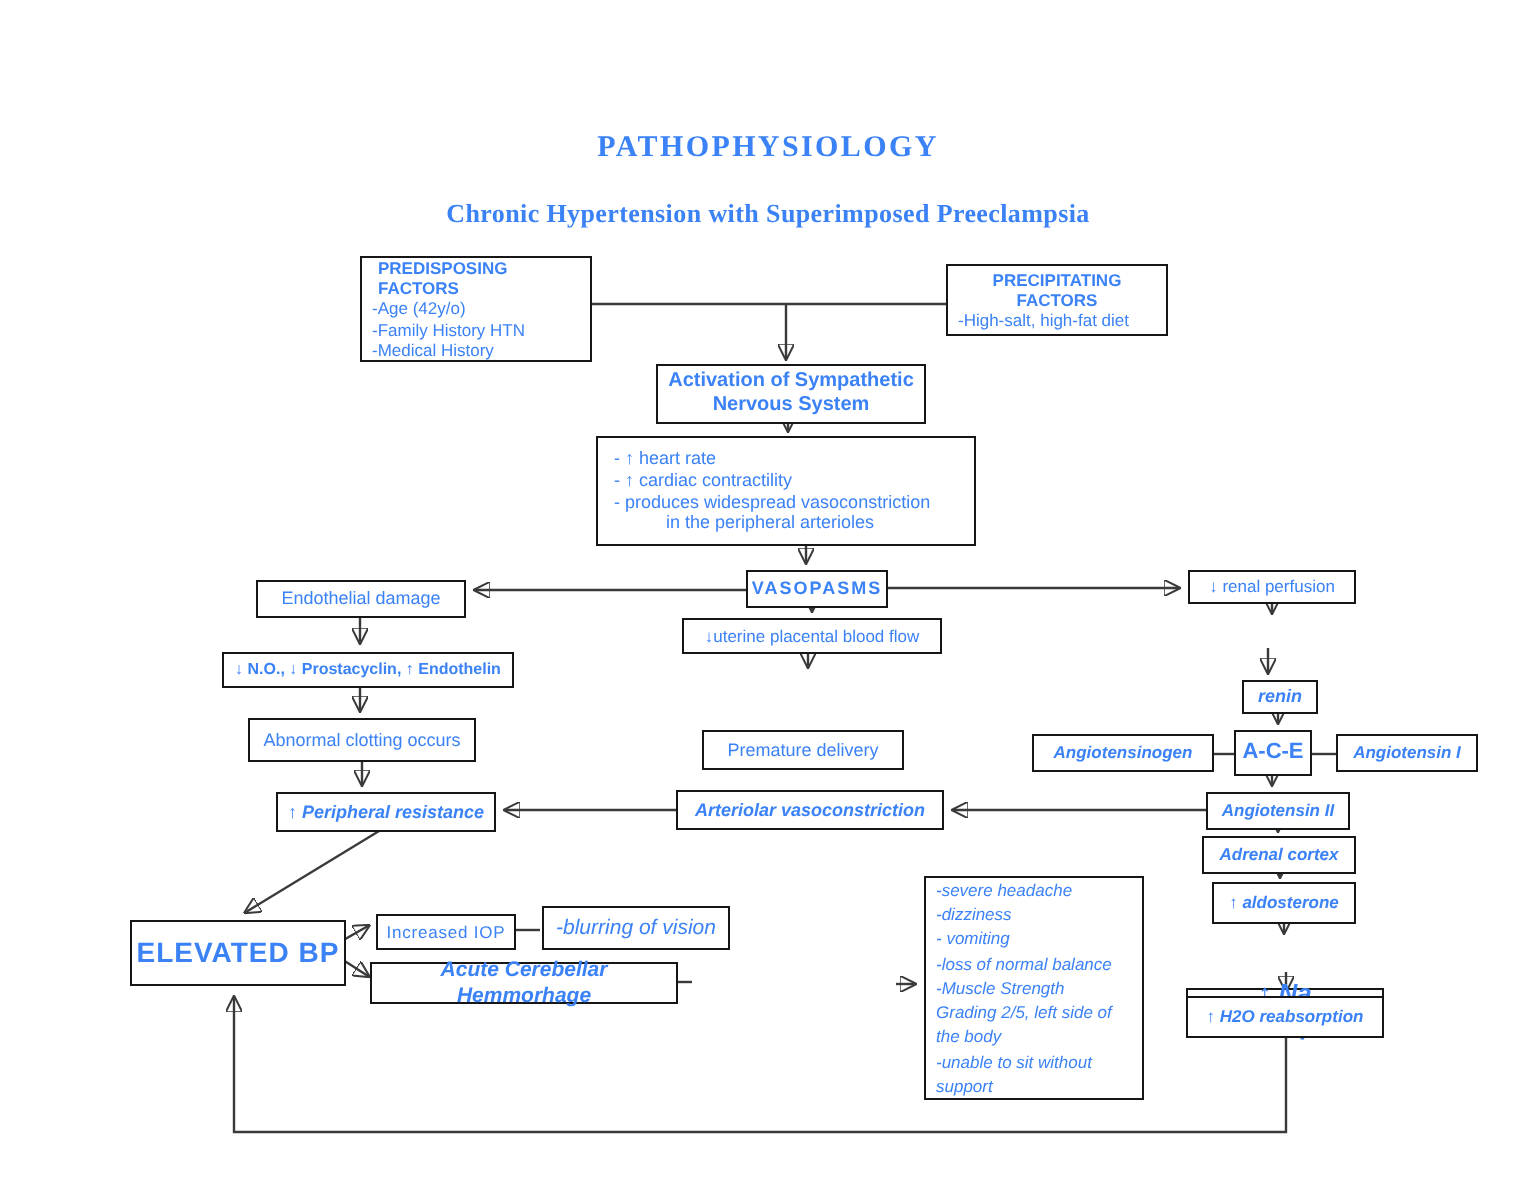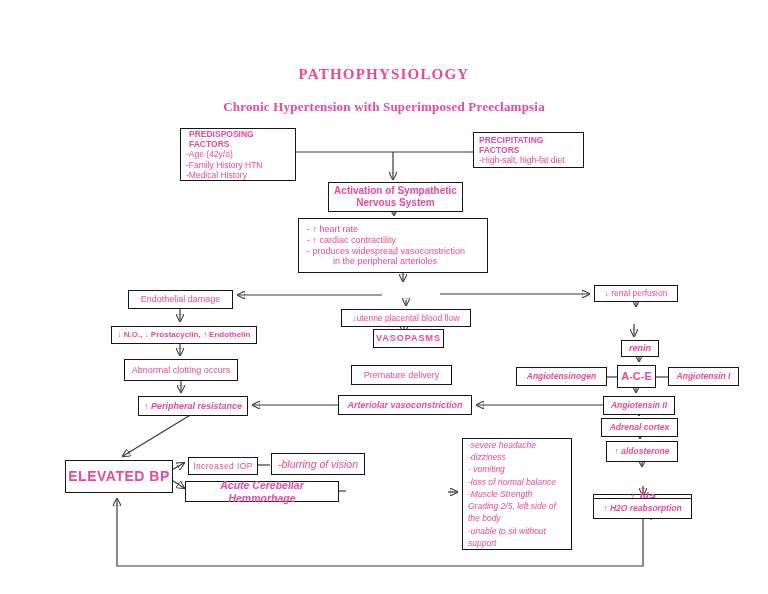--- a/index.html
+++ b/index.html
@@ -1,17 +1,17 @@
 <!DOCTYPE html>
 <html><head>
 <meta charset="utf-8">
 <style>
   html,body{margin:0;padding:0;background:#fff;}
   .page{position:relative;width:755px;height:594px;background:#ffffff;overflow:hidden;
-        font-family:"Liberation Sans","DejaVu Sans",sans-serif;color:#ec4899;}
+        font-family:"Liberation Sans","DejaVu Sans",sans-serif;color:#3b82f6;}
   .title{position:absolute;left:0;top:66px;width:768px;text-align:center;
          font-family:"Liberation Serif","DejaVu Serif",serif;font-weight:bold;
          font-size:15px;letter-spacing:1.2px;z-index:2;}
   .subtitle{position:absolute;left:0;top:99px;width:768px;text-align:center;
             font-family:"Liberation Serif","DejaVu Serif",serif;font-weight:bold;
             font-size:13px;letter-spacing:0.2px;z-index:2;}
   svg.edges{position:absolute;left:0;top:0;z-index:1;}
   svg.edges path{fill:none;stroke:#3a3a3a;stroke-width:1.2;}
   .node{position:absolute;box-sizing:border-box;background:#fff;border:1.3px solid #161616;
         display:flex;align-items:center;justify-content:center;text-align:center;
@@ -71,38 +71,38 @@
     <path d="M448,492 H457" marker-end="url(#arr)"></path>
   </svg>
 
   <div class="node multi" style="left:180px;top:128px;width:116px;height:53px;font-size:8.5px;">
     <div class="hd" style="padding-left:3px;">PREDISPOSING FACTORS</div>
     <div>-Age (42y/o)</div>
     <div>-Family History HTN</div>
     <div>-Medical History</div>
   </div>
 
-  <div class="node multi" style="left:473px;top:132px;width:111px;height:36px;font-size:8.5px;">
+  <div class="node multi" style="left:473px;top:132px;width:111px;height:36px;font-size:8.5px;text-align:center;">
     <div class="hd">PRECIPITATING FACTORS</div>
     <div>-High-salt, high-fat diet</div>
   </div>
 
   <div class="node thick" style="left:328px;top:182px;width:135px;height:30px;font-size:10px;flex-direction:column;">
     <div class="b">Activation of Sympathetic</div>
     <div class="b">Nervous System</div>
   </div>
 
   <div class="node multi" style="left:298px;top:218px;width:190px;height:55px;font-size:9px;padding-left:8px;">
     <div>- ↑ heart rate</div>
     <div>- ↑ cardiac contractility</div>
     <div>- produces widespread vasoconstriction</div>
     <div class="ind">in the peripheral arterioles</div>
   </div>
 
-  <div class="node b thick" style="left:373px;top:285px;width:71px;height:19px;font-size:9px;letter-spacing:1px;margin-top:44px;">VASOPASMS</div>
+  <div class="node b thick" style="left:373px;top:285px;width:71px;height:19px;font-size:9px;letter-spacing:1px;">VASOPASMS</div>
 
   <div class="node" style="left:128px;top:290px;width:105px;height:19px;font-size:9px;">Endothelial damage</div>
 
   <div class="node" style="left:594px;top:285px;width:84px;height:17px;font-size:8.5px;">↓ renal perfusion</div>
 
   <div class="node" style="left:341px;top:309px;width:130px;height:18px;font-size:8.5px;text-align:right;">↓uterine placental blood flow</div>
 
 
   <div class="node" style="left:351px;top:337px;width:101px;height:20px;font-size:9px;margin-top:28px;">Premature delivery</div>
 

